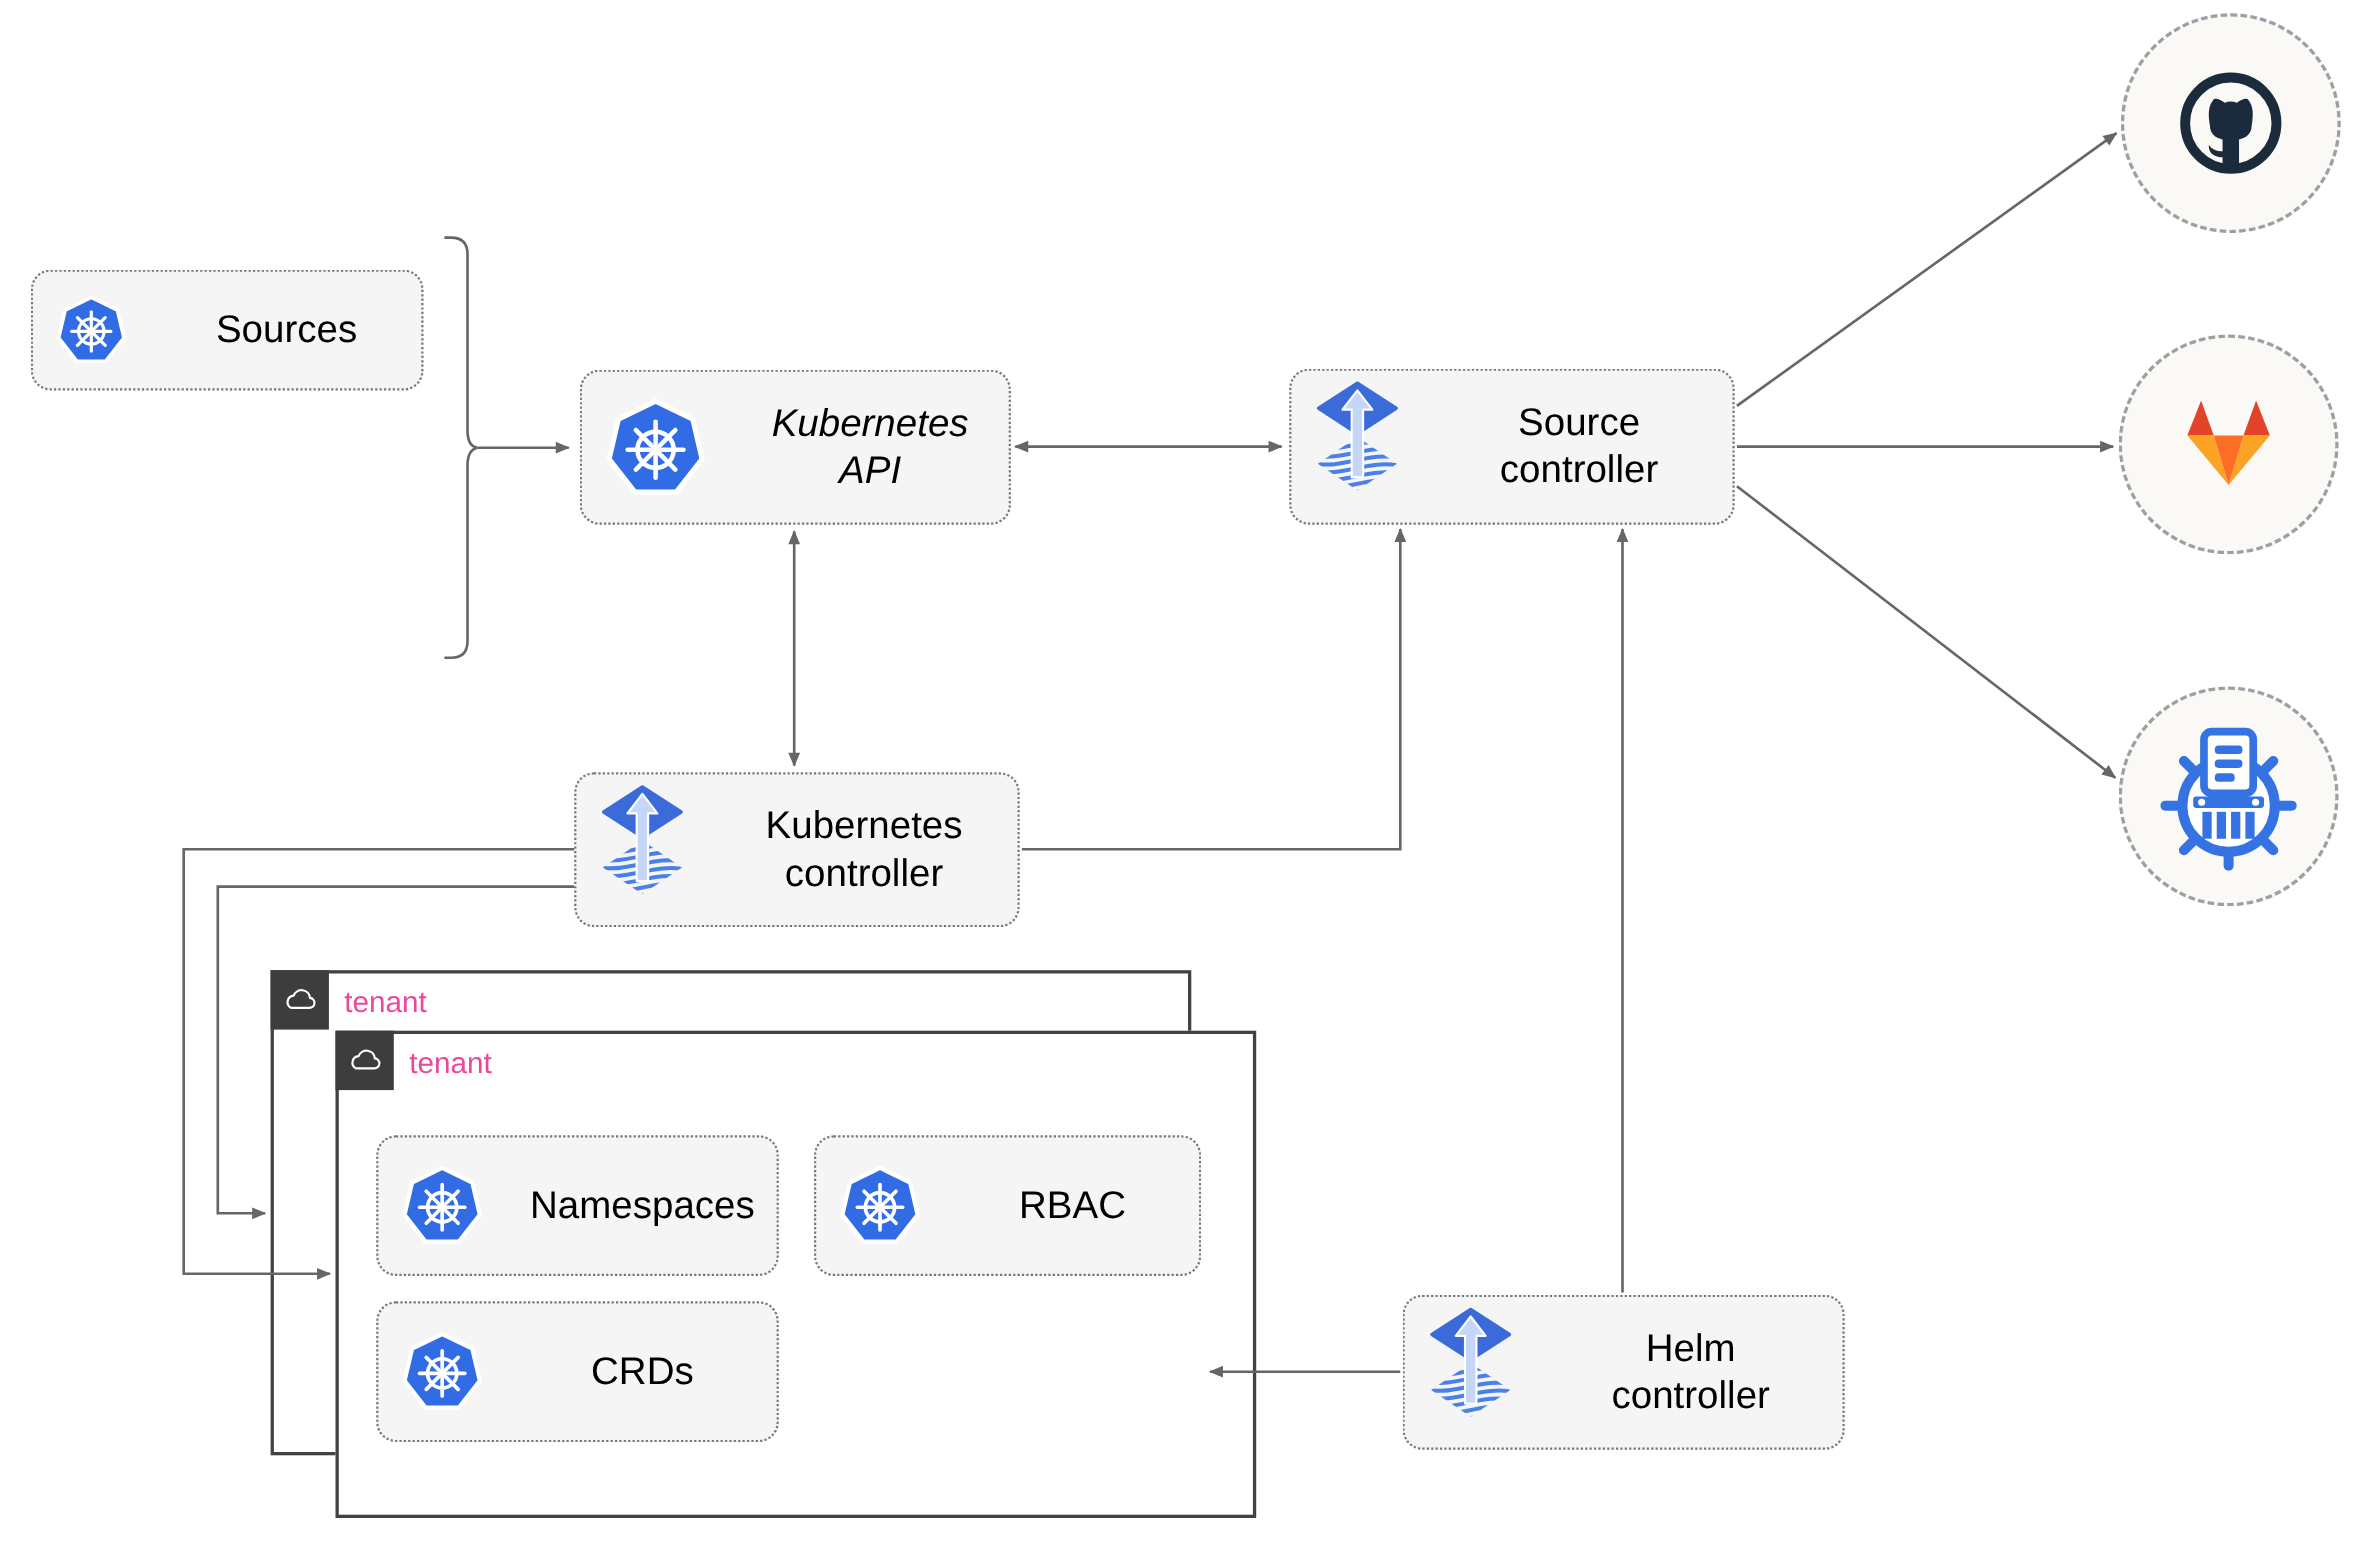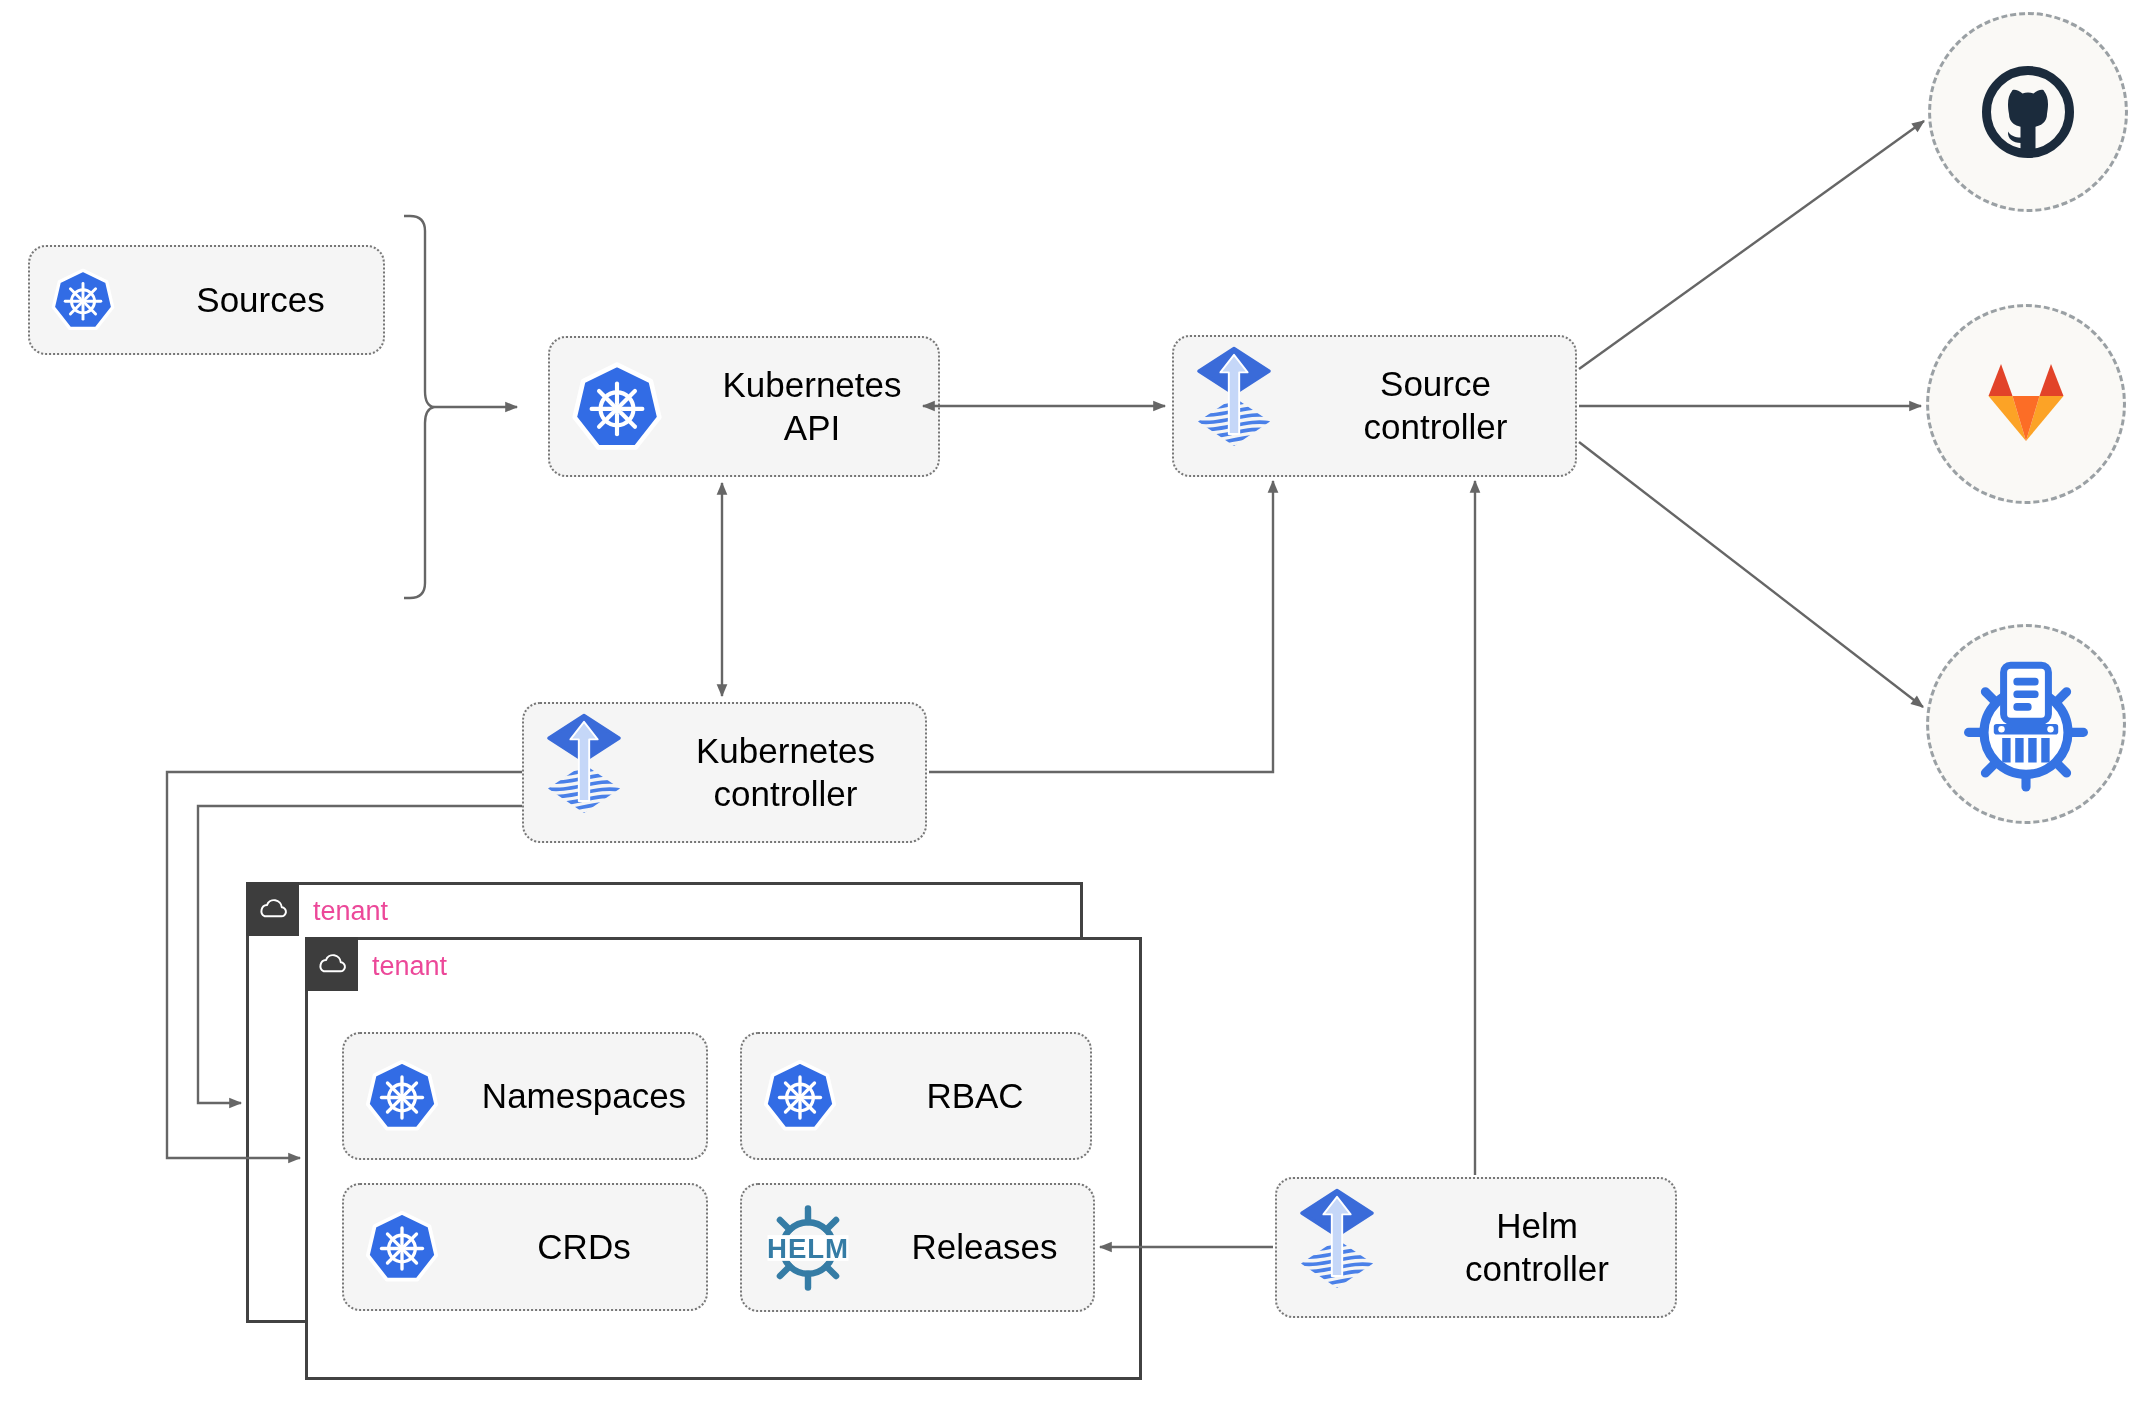--- a/index.html
+++ b/index.html
@@ -158,21 +158,21 @@
   </div>
 
   <div class="node z3" style="left:28px; top:245px; width:357px; height:110px;">
     <svg width="66" height="66">
         <use href="#sym-k8s"></use>
       </svg>
     <span class="lbl">Sources</span>
   </div>
 
 
-  <div class="node z3" style="left:548px; top:336px; width:392px; height:141px;">
+  <div class="node z3" style="left:527px; top:336px; width:392px; height:141px;font-style:italic;">
     <svg width="94" height="94">
         <use href="#sym-k8s"></use>
       </svg>
     <span class="lbl">Kubernetes API</span>
   </div>
 
   <div class="node z3" style="left:1172px; top:335px; width:405px; height:142px;">
     <svg width="80" height="120">
         <use href="#sym-flux"></use>
       </svg>
@@ -210,26 +210,20 @@
     <span class="lbl">RBAC</span>
   </div>
 
   <div class="node z3" style="left:342px; top:1183px; width:366px; height:128px;">
     <svg width="76" height="76">
         <use href="#sym-k8s"></use>
       </svg>
     <span class="lbl">CRDs</span>
   </div>
 
-  <div class="node z3" style="left:740px; top:1183px; width:355px; height:129px;">
-    <svg width="92" height="92">
-        <use href="#sym-helmwheel"></use>
-      </svg>
-    <span class="lbl">Releases</span>
-  </div>
 
   <div class="target z3" style="left:1928px; top:12px;">
     <svg width="100" height="100">
         <use href="#sym-github"></use>
       </svg>
   </div>
 
   <div class="target z3" style="left:1926px; top:304px;">
     <svg width="100" height="88">
         <use href="#sym-gitlab"></use>

